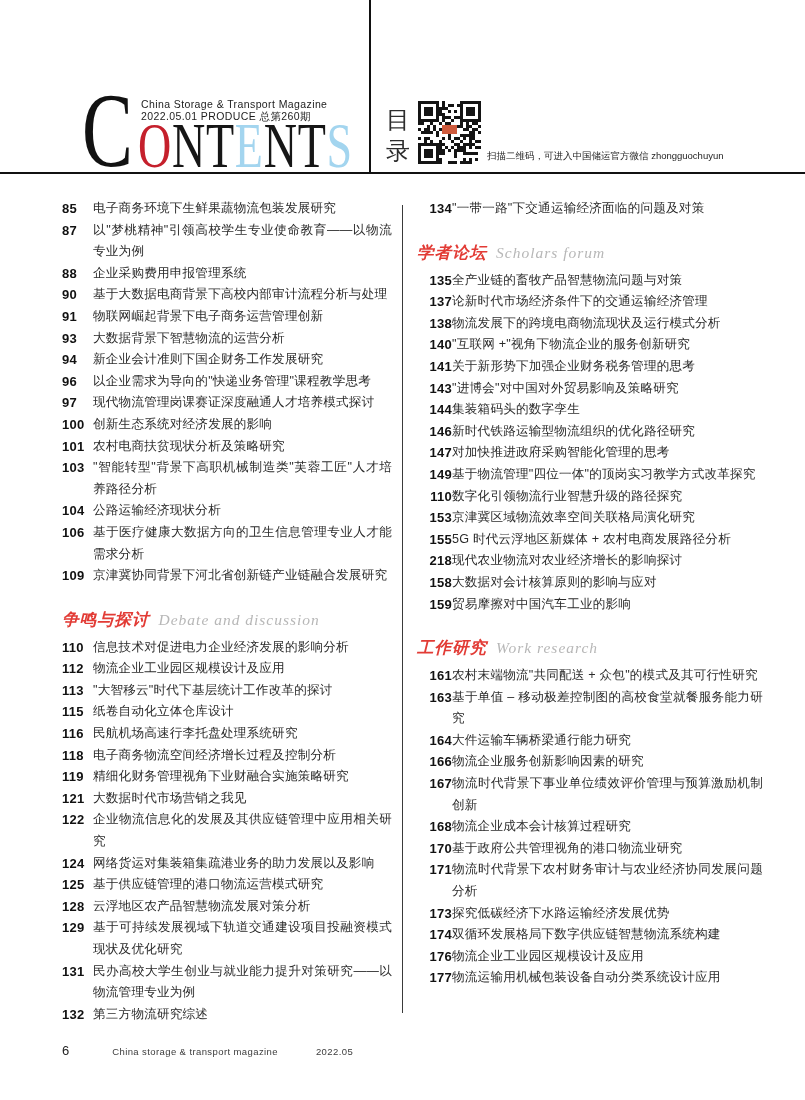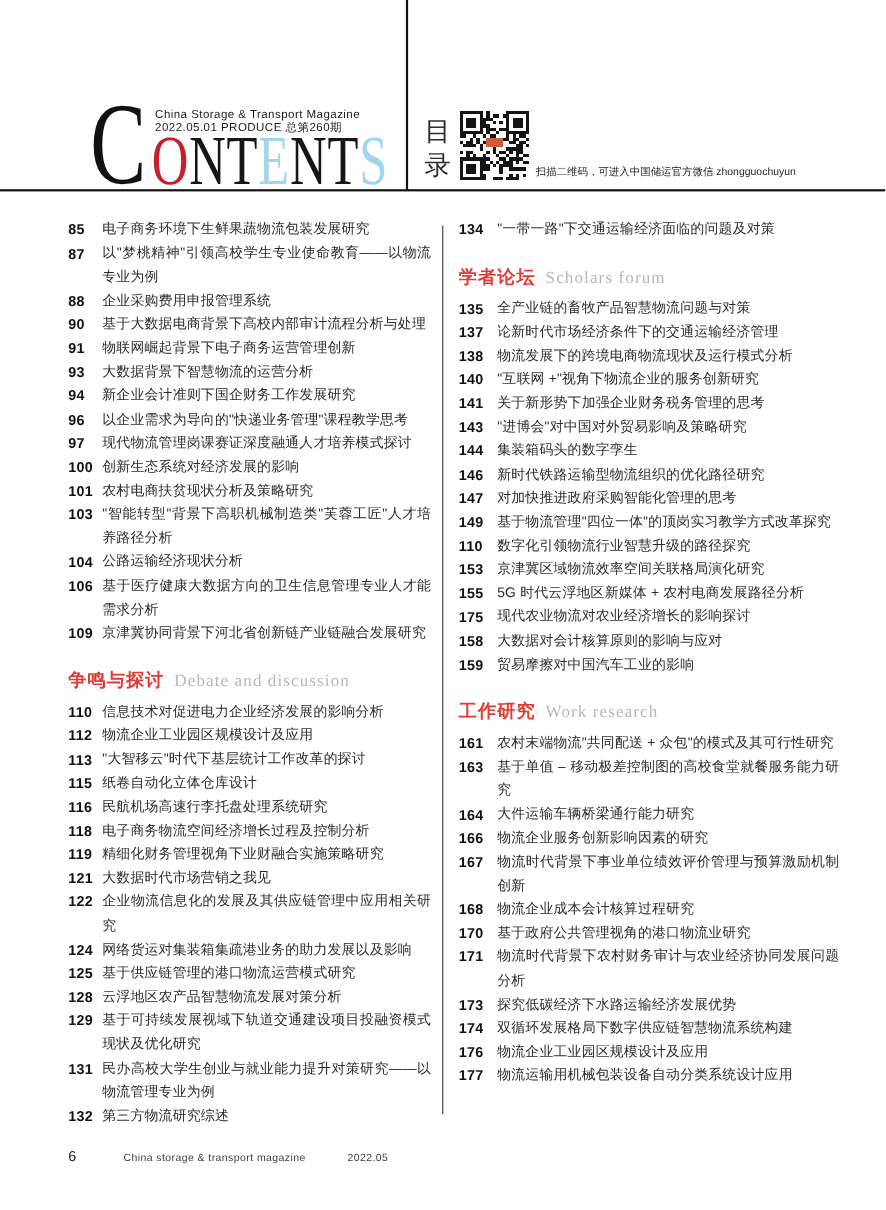--- a/index.html
+++ b/index.html
@@ -48,26 +48,26 @@
   
   .col{position:absolute;top:198px;}
   .col-left{left:62px;width:330px;}
   .col-right{left:417px;width:346px;}
   .col-divider{position:absolute;left:402px;top:205px;width:1px;height:808px;background:#3a3a3a;}
   .entry{display:flex;align-items:flex-start;}
   .page-num{
     flex:0 0 31px;font-weight:bold;font-size:13px;line-height:21.6px;color:#111;
     letter-spacing:.3px;
   }
-  .col-right .page-num{flex:0 0 35px;}
+  .col-right .page-num{flex:0 0 35px;text-align:right;}
   .entry-title{
     flex:1;font-size:12.6px;line-height:21.6px;color:var(--body-ink);
     text-align:justify;letter-spacing:.2px;
   }
-  .section-heading{margin:21px 0 6px;line-height:22px;}
+  .section-heading{margin:21px 0 6px;line-height:22px;font-style:italic;}
   .sec-zh{font-size:16.5px;font-weight:bold;color:var(--section-red);letter-spacing:1px;}
   .sec-en{
     font-family:"Liberation Serif","DejaVu Serif",serif;font-size:15.5px;color:var(--en-gray);
     margin-left:9px;letter-spacing:1px;
   }
   
   .footer{position:absolute;left:62px;top:1043px;display:flex;align-items:baseline;}
   .footer-page{font-size:13px;color:#222;}
   .footer-mag{font-size:9.5px;color:#3c3c3c;margin-left:43px;letter-spacing:.4px;}
   .footer-issue{font-size:9.5px;color:#3c3c3c;margin-left:38px;letter-spacing:.4px;}
@@ -409,21 +409,21 @@
       </div>
       <div class="entry">
         <span class="page-num">153</span>
         <span class="entry-title">京津冀区域物流效率空间关联格局演化研究</span>
       </div>
       <div class="entry">
         <span class="page-num">155</span>
         <span class="entry-title">5G 时代云浮地区新媒体 + 农村电商发展路径分析</span>
       </div>
       <div class="entry">
-        <span class="page-num">175</span>
+        <span class="page-num">218</span>
         <span class="entry-title">现代农业物流对农业经济增长的影响探讨</span>
       </div>
       <div class="entry">
         <span class="page-num">158</span>
         <span class="entry-title">大数据对会计核算原则的影响与应对</span>
       </div>
       <div class="entry">
         <span class="page-num">159</span>
         <span class="entry-title">贸易摩擦对中国汽车工业的影响</span>
       </div>

